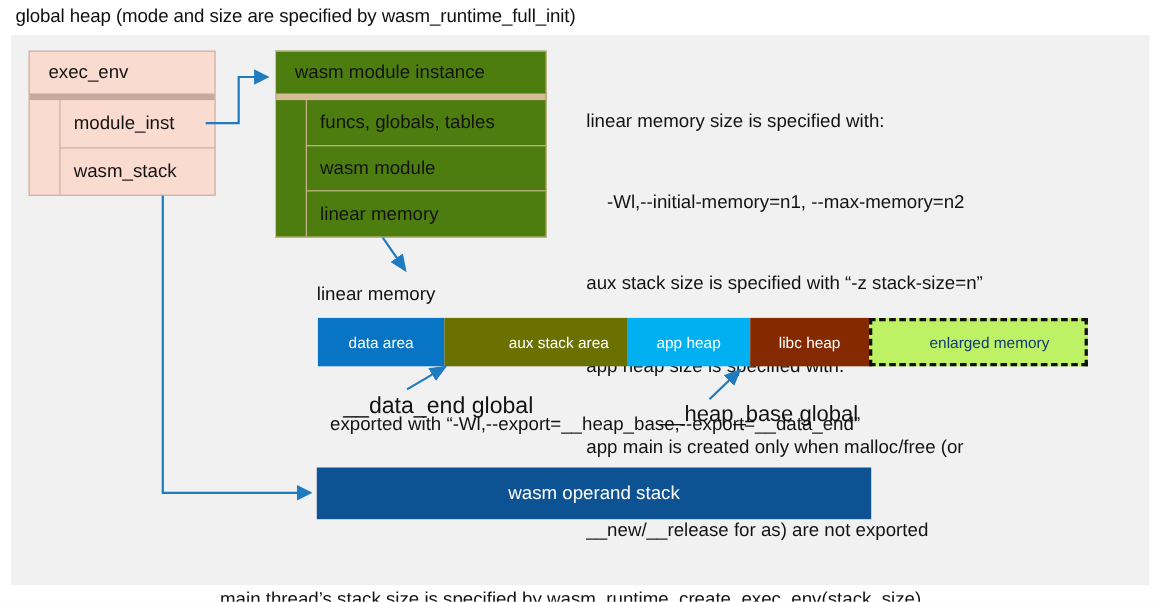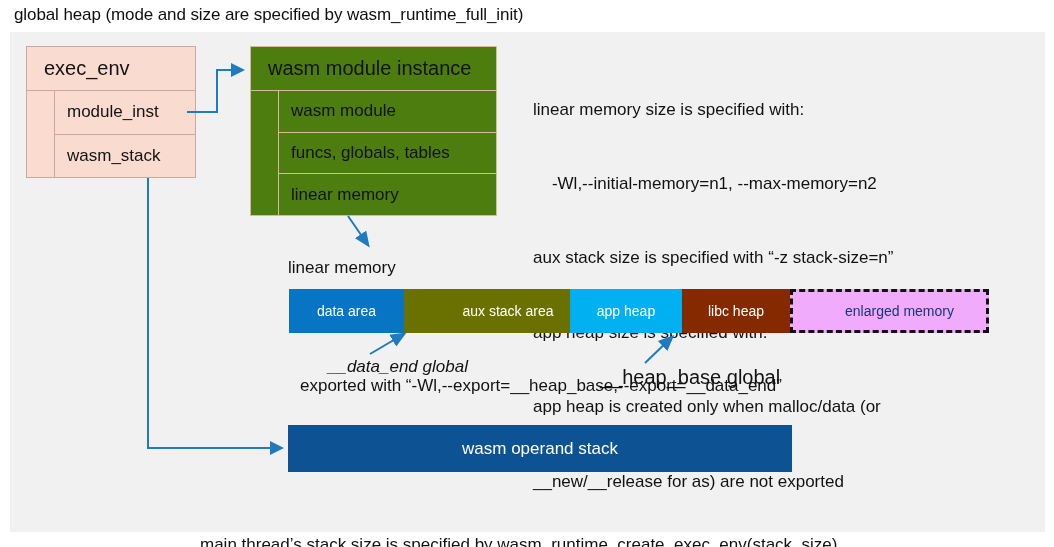--- a/index.html
+++ b/index.html
@@ -46,23 +46,23 @@
   .struct-box {
     box-sizing: border-box;
     border: 1px solid #bfbfbf;
   }
   .struct-header {
     box-sizing: border-box;
     height: 44px;
     display: flex;
     align-items: center;
     padding-left: 17px;
-    font-size: 20px;
+    font-size: 17px;
     color: #131313;
-    border-bottom: 1px solid #ec4899;
+    border-bottom: 6px solid #ec4899;
   }
   .struct-body {
     display: flex;
     height: calc(100% - 44px);
   }
   .struct-gutter {
     box-sizing: border-box;
     width: 28px;
     border-right: 1px solid #bfbfbf;
     flex: 0 0 28px;
@@ -141,33 +141,32 @@
     box-sizing: border-box;
     display: flex;
     align-items: center;
     justify-content: center;
     font-size: 14px;
     color: #ffffff;
     white-space: nowrap;
   }
   #mem-seg-enlarged {
     border: 3px dashed #111111;
-    background: #f0abfc;
+    background: #bef264;
     color: #123a78;
     padding-left: 20px;
   }
 
   
   #data-end-label {
-    left: 328px;
+    left: 312px;
     top: 357px;
-    font-size: 17px;
-    color: #121212;
-    white-space: nowrap;
-    font-style: italic;
+    font-size: 21px;
+    color: #121212;
+    white-space: nowrap;
   }
   #heap-base-label {
     left: 600px;
     top: 366px;
     font-size: 20px;
     color: #121212;
     white-space: nowrap;
   }
   #export-note {
     left: 300px;
@@ -229,33 +228,33 @@
         <div class="struct-row">wasm_stack</div>
       </div>
     </div>
   </div>
 
   <div class="abs struct-box" id="module-inst-box">
     <div class="struct-header">wasm module instance</div>
     <div class="struct-body">
       <div class="struct-gutter"></div>
       <div class="struct-rows">
+        <div class="struct-row">funcs, globals, tables</div>
         <div class="struct-row">wasm module</div>
-        <div class="struct-row">funcs, globals, tables</div>
         <div class="struct-row">linear memory</div>
       </div>
     </div>
   </div>
 
   <div class="abs" id="notes-block">
     <div class="note-line">linear memory size is specified with:</div>
     <div class="note-line">    -Wl,--initial-memory=n1, --max-memory=n2</div>
     <div class="note-line">aux stack size is specified with “-z stack-size=n”</div>
     <div class="note-line">app heap size is specified with:</div>
-    <div class="note-line">app heap is created only when malloc/data (or</div>
+    <div class="note-line">app main is created only when malloc/free (or</div>
     <div class="note-line">__new/__release for as) are not exported</div>
   </div>
 
   <div class="abs" id="linear-memory-caption">linear memory</div>
 
   <div class="abs" id="memory-bar">
     <div class="mem-seg" id="mem-seg-data" style="width: 115px; background: rgb(8, 116, 196); color: rgb(255, 255, 255);">data area</div>
     <div class="mem-seg" id="mem-seg-aux" style="width: 166px; background: rgb(107, 113, 0); color: rgb(255, 255, 255); padding-left: 42px;">aux stack area</div>
     <div class="mem-seg" id="mem-seg-appheap" style="width: 112px; background: rgb(0, 176, 240); color: rgb(255, 255, 255);">app heap</div>
     <div class="mem-seg" id="mem-seg-libcheap" style="width: 108px; background: rgb(133, 42, 0); color: rgb(255, 255, 255);">libc heap</div>

